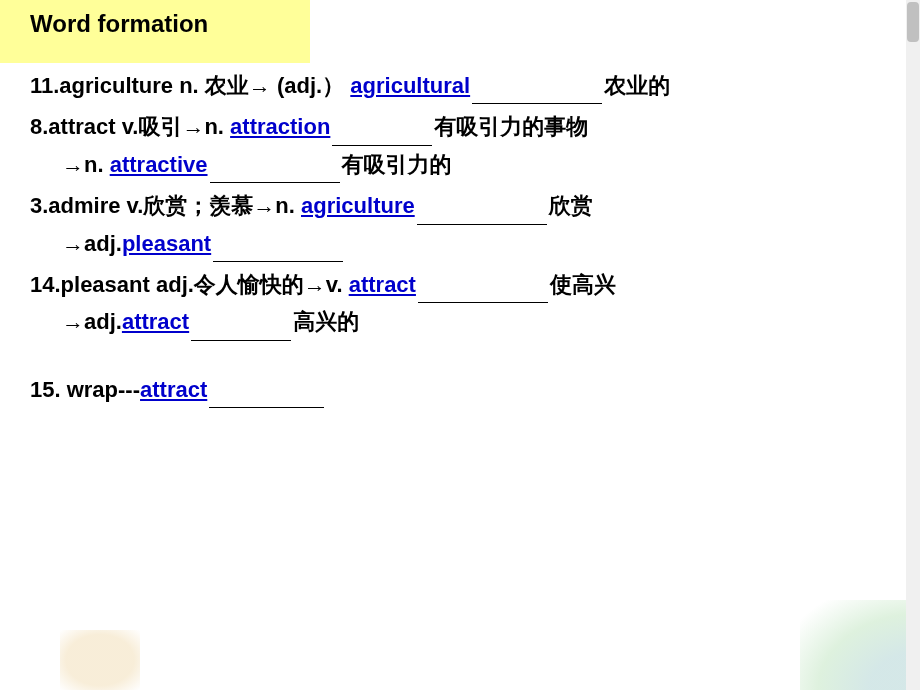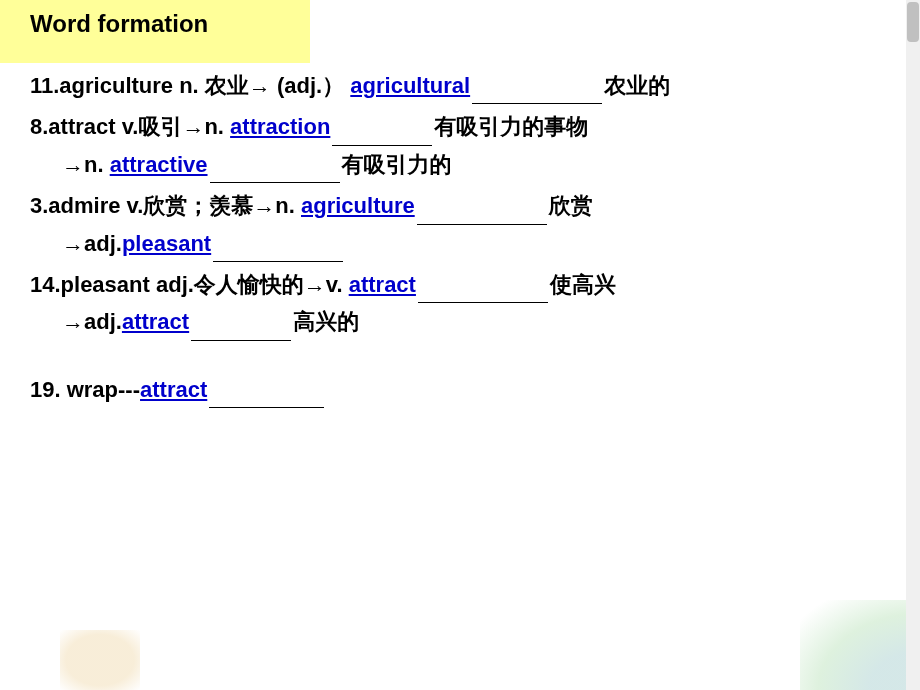--- a/index.html
+++ b/index.html
@@ -191,17 +191,17 @@
       <span class="normal">14.pleasant adj.令人愉快的→v. </span>
       <span class="highlight">attract</span><span class="blank-underline"></span><span class="normal">使高兴</span>
     </span>
     <span class="indent">
       <span class="normal">→adj.</span><span class="highlight">attract</span><span class="blank-underline-sm"></span><span class="normal">高兴的</span>
     </span>
   </div>
 
   <div class="entry-15">
     <span class="entry-line">
-      <span class="normal">19. wrap---</span><span class="highlight">attract</span><span class="wrap-blank"></span>
+      <span class="normal">15. wrap---</span><span class="highlight">attract</span><span class="wrap-blank"></span>
     </span>
   </div>
 
 </div>
 
 </body></html>

